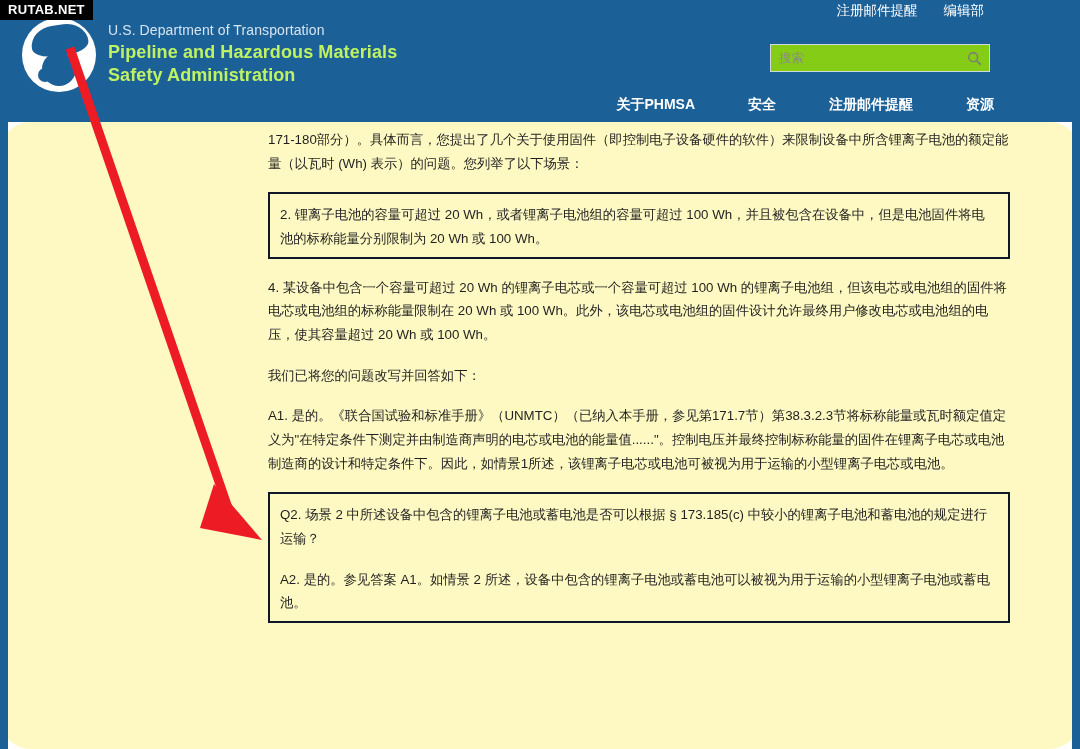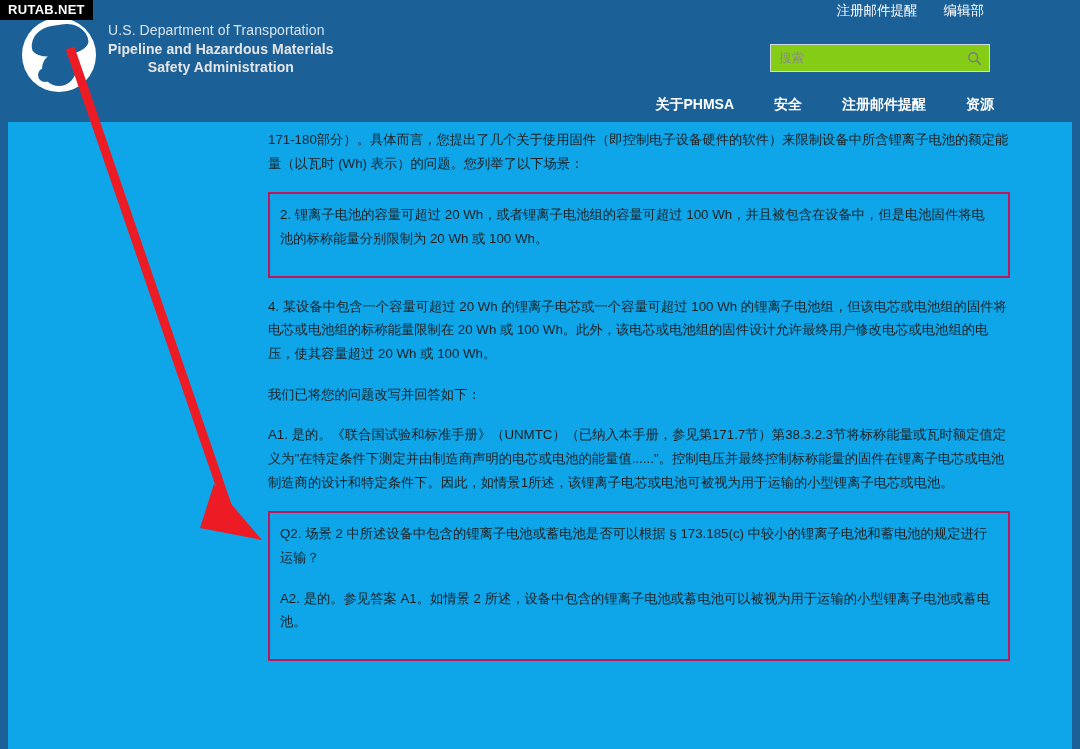--- a/index.html
+++ b/index.html
@@ -60,24 +60,23 @@
     box-shadow: -14px 6px 0 -10px #1c6098;
   }
   .agency-text {
     position: absolute; left: 108px; top: 22px;
   }
   .dept-line {
     font-size: 14px; color: #d6e4ef; margin-bottom: 3px;
     letter-spacing: 0.1px;
   }
   .agency-name {
-    font-size: 14px; font-weight: bold; line-height: 1.28;
-    color: #e5e5e5;
+    font-size: 18px; font-weight: bold; line-height: 1.28;
+    color: #bef264;
     letter-spacing: 0.1px;
-    text-align: center;
   }
 
   .top-links {
     position: absolute; right: 96px; top: 2px;
     display: flex; gap: 26px;
     font-size: 13.5px;
   }
   .top-links a { color: #ffffff; text-decoration: none; }
 
   .search-box {
@@ -96,30 +95,31 @@
   }
   .search-box input::placeholder { color: #8a8a8a; }
   .search-btn {
     width: 30px; height: 26px;
     display: flex; align-items: center; justify-content: center;
     background: transparent; border: 0; cursor: pointer;
   }
 
   .main-nav {
     position: absolute; right: 86px; bottom: 8px;
-    display: flex; gap: 40px;
+    display: flex; gap: 53px;
     font-size: 14px; font-weight: bold;
   }
   .main-nav a { color: #ffffff; text-decoration: none; }
 
   
   .content-area {
     position: relative;
     height: 627px;
-    background: #0ea5e9;
+    background: #fef9c3;
+    border-radius: 31px;
   }
   .rail-left {
     position: absolute; left: 0; top: 0; width: 8px; height: 627px;
     background: #1c6098;
   }
   .rail-right {
     position: absolute; right: 0; top: 0; width: 8px; height: 627px;
     background: #1c6098;
   }
 
@@ -127,22 +127,22 @@
     position: absolute;
     left: 268px; top: 6px;
     width: 742px;
     font-size: 13.3px;
     line-height: 1.78;
     color: #1f1f1f;
   }
   .doc p { margin: 0 0 17px 0; }
 
   .hl-box {
-    border: 2px solid #be185d;
-    padding: 9px 10px 19px 10px;
+    border: 2px solid #0f172a;
+    padding: 9px 10px 0 10px;
     margin: 0 0 17px 0;
   }
   .hl-box p:last-child { margin-bottom: 6px; }
 
   
   .arrow-svg {
     position: absolute; left: 0; top: 0;
     width: 1080px; height: 749px;
     pointer-events: none;
     z-index: 50;

